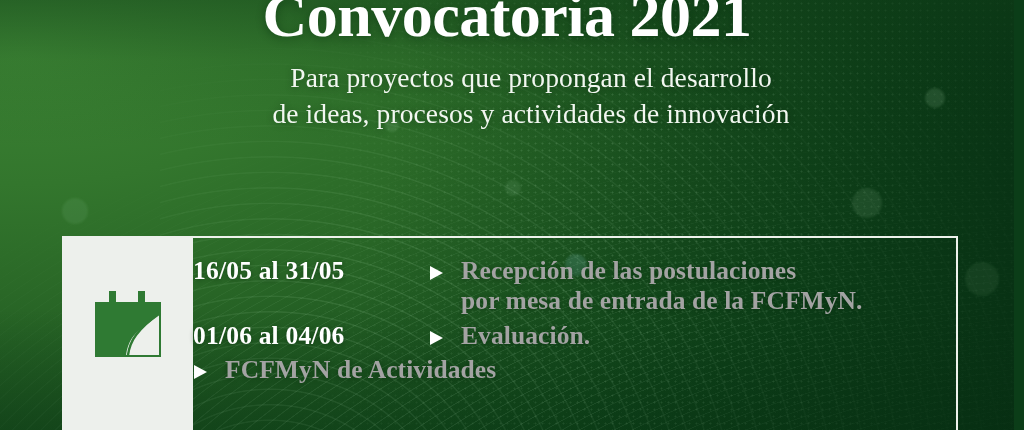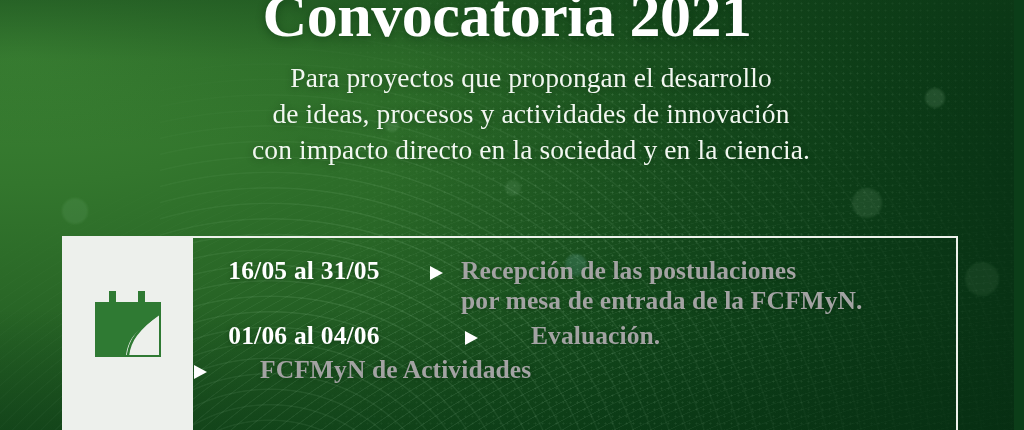--- a/index.html
+++ b/index.html
@@ -184,21 +184,21 @@
     box-sizing: border-box;
   }
   .row {
     display: flex;
     align-items: flex-start;
     line-height: 1.16;
   }
   .row .date {
     width: 236px;
     flex: 0 0 236px;
-    text-align: center;
+    text-align: left;
     font-size: 25.5px;
     font-weight: 600;
     color: #ffffff;
     letter-spacing: 0.2px;
     padding-right: 14px;
     box-sizing: border-box;
     text-shadow: 0 1px 5px rgba(0,35,8,0.45);
   }
   .row .marker {
     width: 32px;
@@ -212,21 +212,21 @@
   .row .desc {
     flex: 1 1 auto;
     font-size: 25.5px;
     font-weight: 600;
     color: #a3a3a3;
     letter-spacing: 0.1px;
     text-shadow: 0 1px 5px rgba(0,35,8,0.45);
   }
   .row .desc .line2 { display: block; }
   .row.r1 { margin-bottom: 2px; }
-  .row.r2, .row.r3, .row.r4 { margin-top: 4px; gap: 35px; }
+  .row.r2, .row.r3, .row.r4 { margin-top: 4px; }
 </style>
 </head>
 <body>
 
 <div id="poster">
 
   <div class="bg-base"></div>
   <div class="bg-waves"></div>
   <div class="bg-waves2"></div>
   <div class="bg-dots"></div>
@@ -240,21 +240,20 @@
   <div class="bokeh b4"></div>
   <div class="bokeh b5"></div>
   <div class="bokeh b6"></div>
   <div class="bokeh b7"></div>
 
   <div class="headline-wrap">
     <h1 class="poster-title">Convocatoria 2021</h1>
     <p class="subtitle">
       <span>Para proyectos que propongan el desarrollo</span>
       <span>de ideas, procesos y actividades de innovación</span>
-      <span>con impacto directo en la sociedad y en la ciencia.</span>
     </p>
   </div>
 
   <div class="card">
 
     <div class="icon-panel">
       <svg class="cal-icon" width="72" height="68" viewBox="0 0 72 68">
 
         <rect x="17" y="1" width="7" height="13" fill="#2f7a33"></rect>
         <rect x="46" y="1" width="7" height="13" fill="#2f7a33"></rect>

